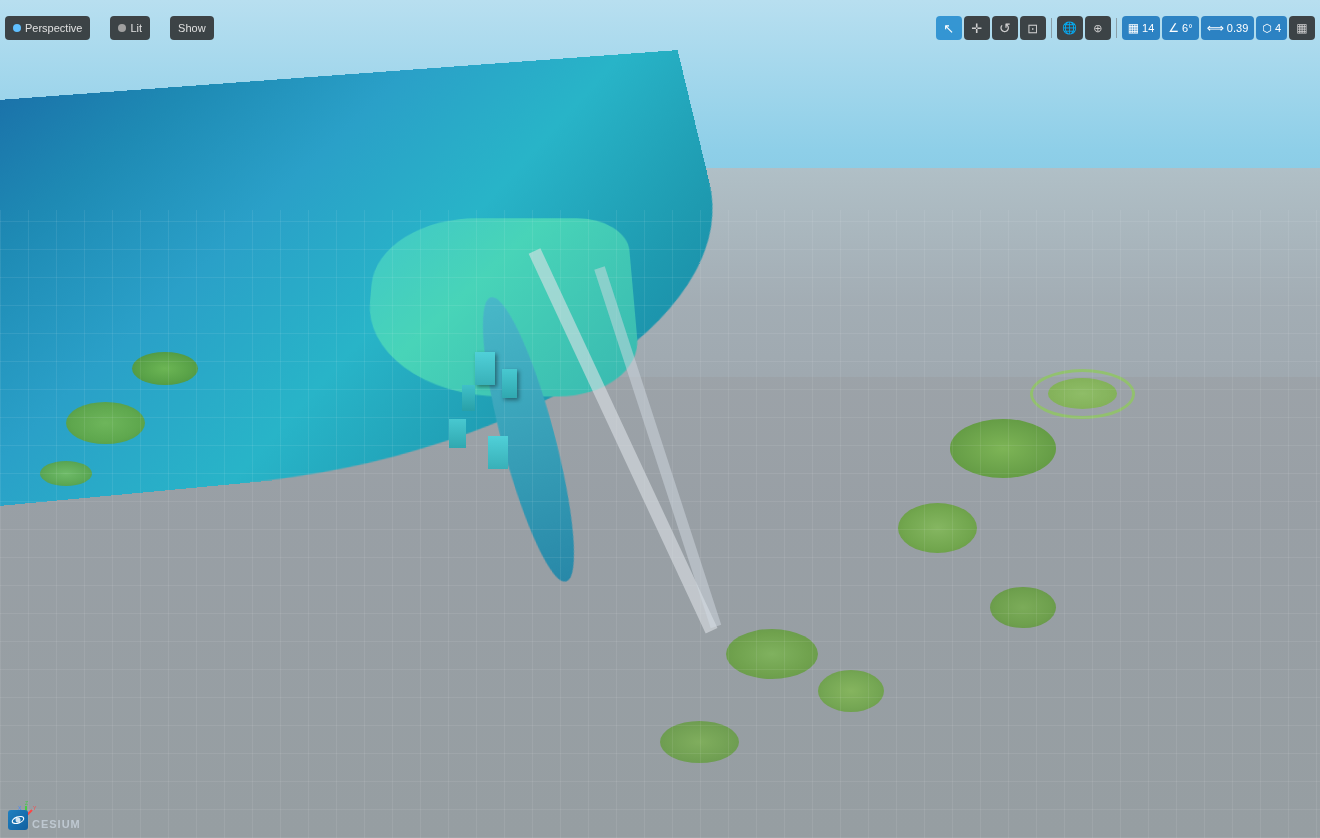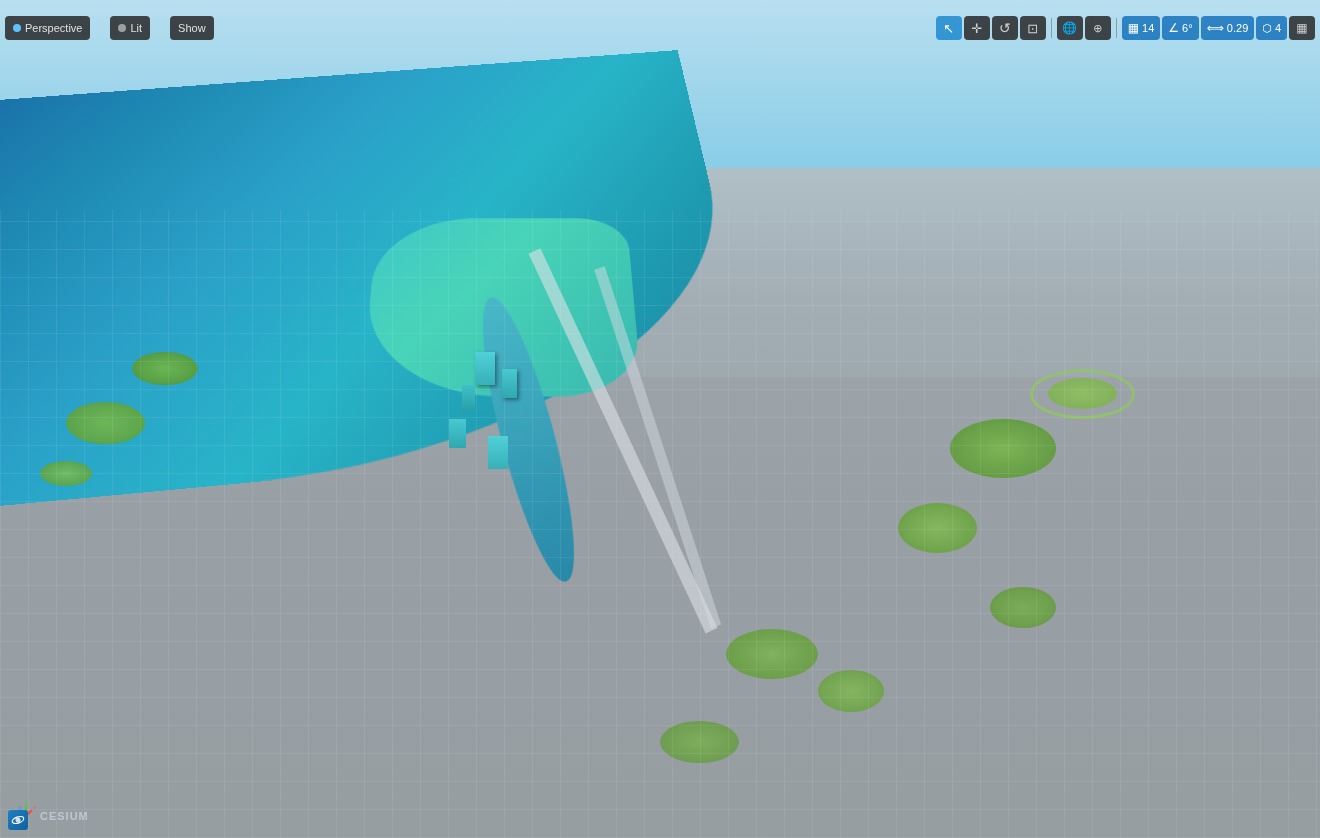--- a/index.html
+++ b/index.html
@@ -317,22 +317,22 @@
       background: rgba(0,100,180,0.75);
     }
 
     
     #cesium-logo {
       position: absolute;
       bottom: 8px;
       left: 8px;
       z-index: 100;
       display: flex;
-      align-items: flex-start;
-      gap: 12px;
+      align-items: flex-end;
+      gap: 4px;
     }
 
     .cesium-logo-icon {
       width: 20px; height: 20px;
       background: linear-gradient(135deg, #2080c0 0%, #1060a0 100%);
       border-radius: 3px;
       display: flex;
       align-items: center;
       justify-content: center;
       font-size: 8px;
@@ -449,21 +449,21 @@
         <span>14</span>
       </button>
 
       <button class="toolbar-value-btn angle" title="Angle Snap">
         <span style="font-size:12px;">∠</span>
         <span>6°</span>
       </button>
 
       <button class="toolbar-value-btn scale" title="Scale Snap">
         <span style="font-size:12px;">⟺</span>
-        <span>0.29</span>
+        <span>0.39</span>
       </button>
 
       <button class="toolbar-value-btn" title="Camera">
         <span style="font-size:11px;">⬡</span>
         <span>4</span>
       </button>
 
       <button class="toolbar-icon-btn" title="Grid Settings">
         <span style="font-size:12px;">▦</span>
       </button>

